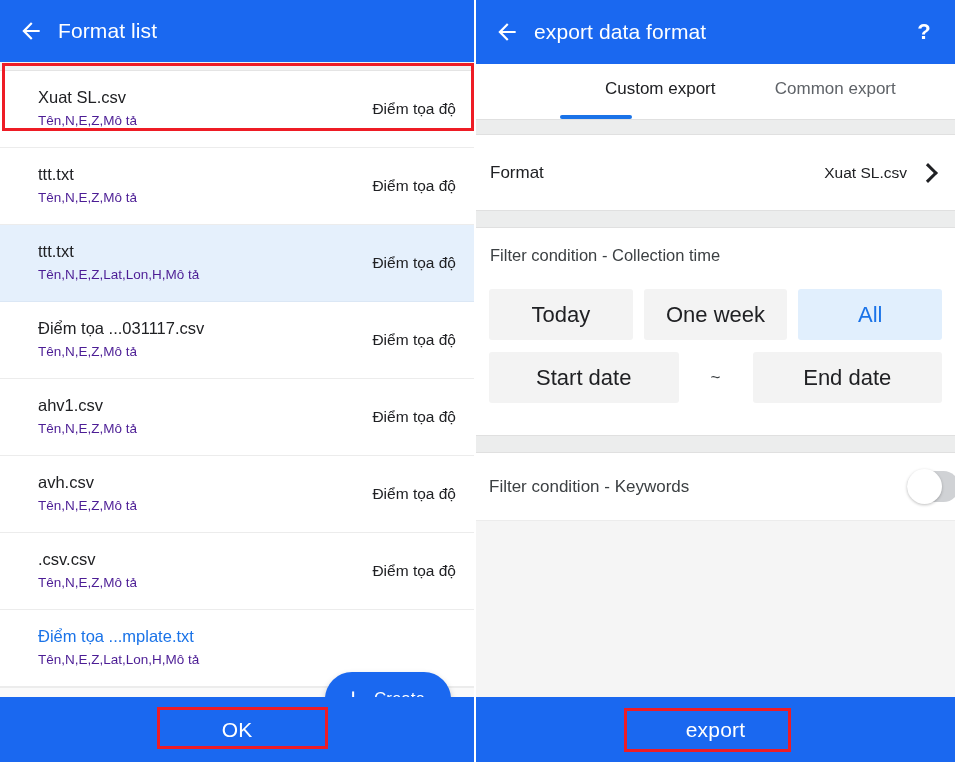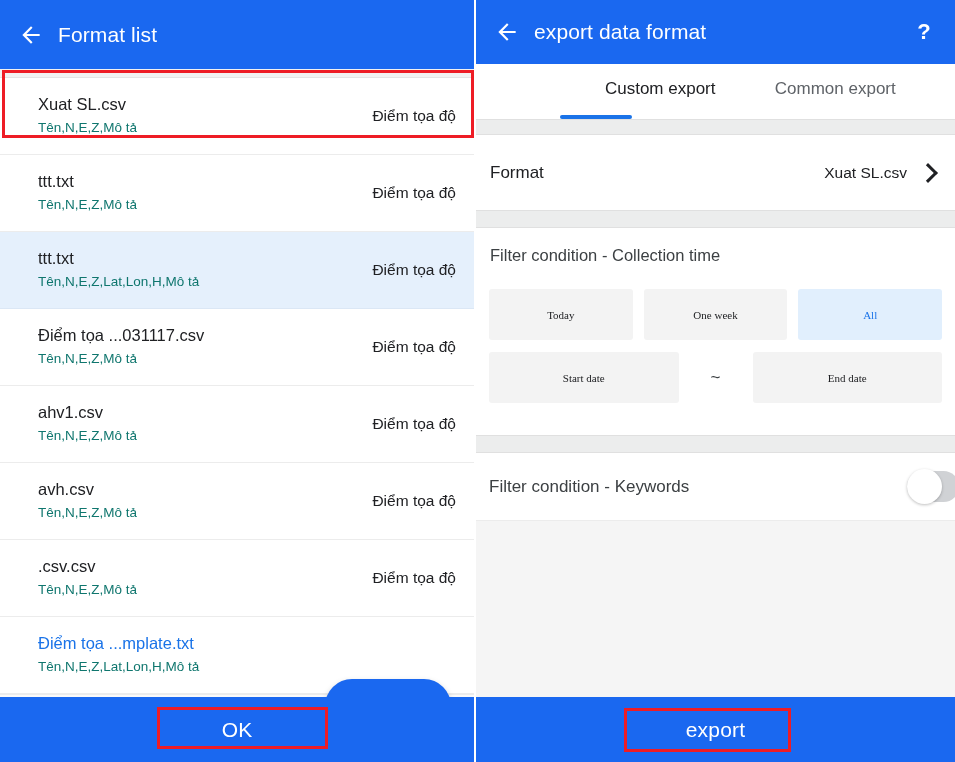--- a/index.html
+++ b/index.html
@@ -21,21 +21,21 @@
     background: #ffffff;
     display: flex;
     flex-direction: column;
     position: relative;
   }
   .panel-left  { width: 476px; border-right: 2px solid #ffffff; }
   .panel-right { width: 479px; }
 
   
   .appbar {
-    height: 69px;
+    height: 62px;
     background: #1a68f0;
     display: flex;
     align-items: center;
     padding: 0 16px;
     flex: 0 0 auto;
   }
   .appbar-right { height: 64px; }
   .back-icon {
     width: 30px; height: 30px;
     display: flex; align-items: center; justify-content: center;
@@ -91,21 +91,21 @@
   }
   .row-name {
     font-size: 16.5px;
     color: #202124;
     line-height: 1.45;
     white-space: nowrap;
   }
   .row-name.link { color: #1a73e8; }
   .row-sub {
     font-size: 13.5px;
-    color: #0f766e;
+    color: #4c1d95;
     line-height: 1.6;
     margin-top: 0;
     white-space: nowrap;
   }
   .row-type {
     font-size: 15.5px;
     color: #202124;
     white-space: nowrap;
     padding-right: 2px;
   }
@@ -246,23 +246,23 @@
     display: flex;
     gap: 11px;
     margin-bottom: 12px;
   }
   .chip {
     flex: 1 1 0;
     height: 51px;
     background: #f3f3f3;
     border: none;
     border-radius: 3px;
-    font-size: 11px;
+    font-size: 22px;
     color: #202124;
-    font-family: Liberation Serif, serif;
+    font-family: Liberation Sans, sans-serif;
     cursor: pointer;
     display: flex;
     align-items: center;
     justify-content: center;
   }
   .chip.active { background: #e1effd; color: #1a73e8; }
   .tilde {
     width: 52px;
     flex: 0 0 auto;
     text-align: center;

